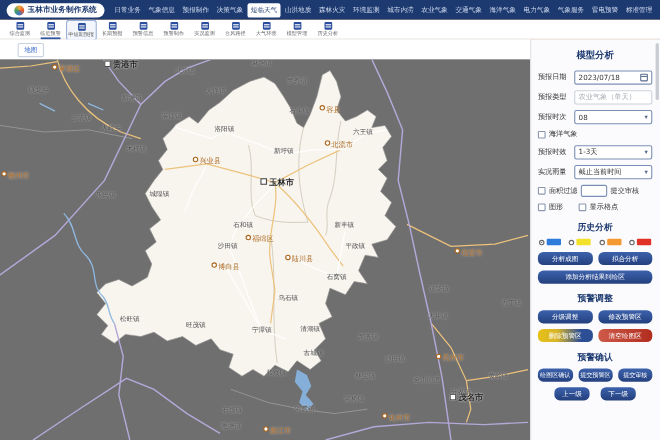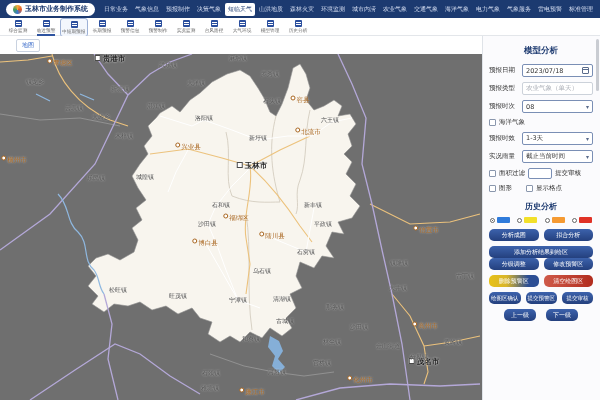--- a/index.html
+++ b/index.html
@@ -225,21 +225,21 @@
           <span class="map-label city" style="left: 424px; top: 308px;">茂名市</span>
           <span class="map-label county" style="left: 60px; top: 9px;">覃塘区</span>
           <span class="map-label county" style="left: 14px; top: 106px;">横州市</span>
           <span class="map-label county" style="left: 188px; top: 93px;">兴业县</span>
           <span class="map-label county" style="left: 300px; top: 46px;">容县</span>
           <span class="map-label county" style="left: 308px; top: 78px;">北流市</span>
           <span class="map-label county" style="left: 236px; top: 134px; margin-top: 30px;">福绵区</span>
           <span class="map-label county" style="left: 272px; top: 182px;">陆川县</span>
           <span class="map-label county" style="left: 205px; top: 189px;">博白县</span>
           <span class="map-label county" style="left: 426px; top: 176px;">信宜市</span>
-          <span class="map-label county" style="left: 409px; top: 272px; margin-left: 16px;">高州市</span>
+          <span class="map-label county" style="left: 409px; top: 272px;">高州市</span>
           <span class="map-label county" style="left: 360px; top: 326px;">化州市</span>
           <span class="map-label county" style="left: 252px; top: 338px;">廉江市</span>
           <span class="map-label town" style="left: 168px; top: 11px;">武乐镇</span>
           <span class="map-label town" style="left: 238px; top: 4px;">麻垌镇</span>
           <span class="map-label town" style="left: 270px; top: 20px;">罗秀镇</span>
           <span class="map-label town" style="left: 196px; top: 29px;">大洋镇</span>
           <span class="map-label town" style="left: 272px; top: 47px;">石头镇</span>
           <span class="map-label town" style="left: 120px; top: 35px;">新塘镇</span>
           <span class="map-label town" style="left: 35px; top: 28px;">镇龙乡</span>
           <span class="map-label town" style="left: 74px; top: 54px;">云表镇</span>
@@ -358,29 +358,31 @@
           <span class="radio"></span>
           <span class="swatch" style="background: rgb(224, 50, 38);"></span>
         </span>
       </div>
     <div class="btn-row">
       <span class="btn">分析成图</span>
       <span class="btn">拟合分析</span>
     </div>
     <div class="btn full" style="border-radius:5px;height:12px;font-size:6px;">添加分析结果到绘区</div>
 
+    <div class="section-title">预警调整</div>
     <div class="btn-row">
       <span class="btn">分级调整</span>
       <span class="btn">修改预警区</span>
     </div>
     <div class="btn-row">
       <span class="btn yellow">删除预警区</span>
       <span class="btn red">清空绘图区</span>
     </div>
 
+    <div class="section-title">预警确认</div>
     <div class="btn-row row3">
       <span class="btn">绘图区确认</span>
       <span class="btn">提交预警区</span>
       <span class="btn">提交审核</span>
     </div>
     <div class="btn-row center">
       <span class="btn">上一级</span>
       <span class="btn">下一级</span>
     </div>
   </div>

